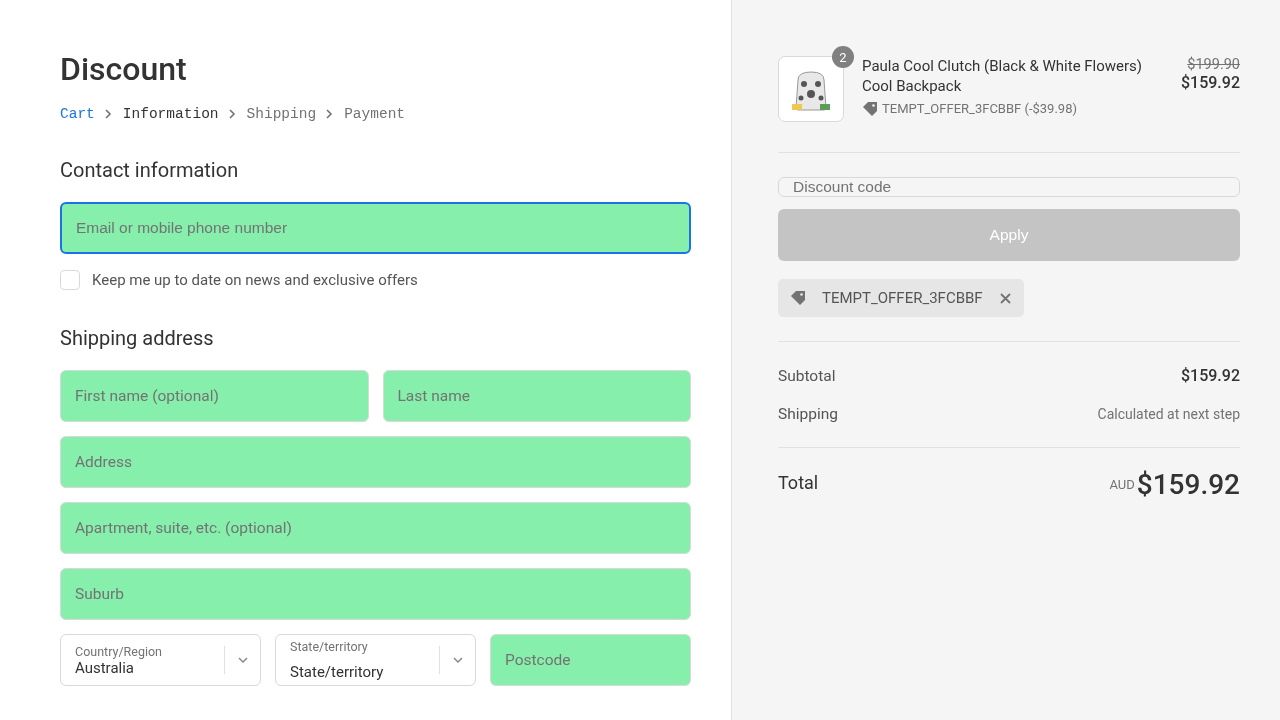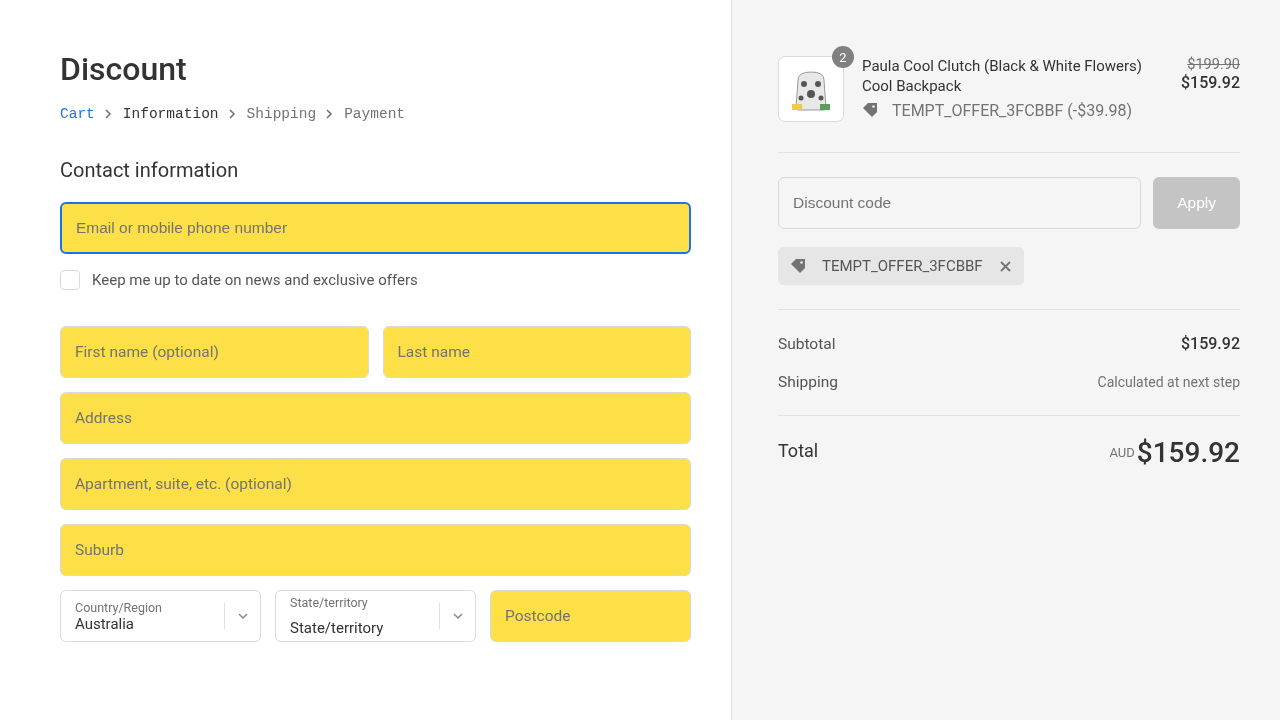--- a/index.html
+++ b/index.html
@@ -52,21 +52,21 @@
   margin-top: 12px;
 }
 .field {
   width: 100%;
   border: 1px solid #d9d9d9;
   border-radius: 6px;
   padding: 17px 14px;
   height: 52px;
   font-size: 15.5px;
   color: #333;
-  background: #fde047;
+  background: #86efac;
   display: flex;
   align-items: center;
 }
 .field.focused {
   border: 2px solid #1a73e8;
   border-radius: 6px;
 }
 .field input {
   border: none;
   outline: none;
@@ -151,32 +151,33 @@
   font-size: 13px;
   display: flex;
   align-items: center;
   justify-content: center;
 }
 .item-info { flex: 1; }
 .item-title { font-size: 15px; color: #333; line-height: 1.35; margin-bottom: 4px; }
 .item-discount {
   display: flex;
   align-items: center;
-  gap: 14px;
-  font-size: 16px;
+  gap: 4px;
+  font-size: 13px;
   color: #737373;
 }
 .item-prices { text-align: right; }
 .oldprice { font-size: 14.5px; color: #737373; text-decoration: line-through; }
 .newprice { font-size: 16px; color: #333; font-weight: 500; }
 .divider { border-top: 1px solid #e1e1e1; margin: 0; }
 .discount-row {
   display: flex;
   gap: 12px;
   padding: 24px 0 18px;
+  flex-direction: column;
 }
 .discount-input {
   flex: 1;
   border: 1px solid #d9d9d9;
   border-radius: 6px;
   height: 52px;
   padding: 0 14px;
   display: flex;
   align-items: center;
 }
@@ -266,20 +267,21 @@
 
     <div class="field focused" style="margin-bottom:0;">
       <input placeholder="Email or mobile phone number" style="">
     </div>
 
     <div class="checkbox-row">
       <div class="checkbox"></div>
       <span class="checkbox-label">Keep me up to date on news and exclusive offers</span>
     </div>
 
+    <div class="section-title">Shipping address</div>
 
     <div class="row">
       <div class="field">
           <span class="placeholder">First name (optional)</span>
         </div>
       <div class="field">
           <span class="placeholder">Last name</span>
         </div>
     </div>
     <div class="row">

